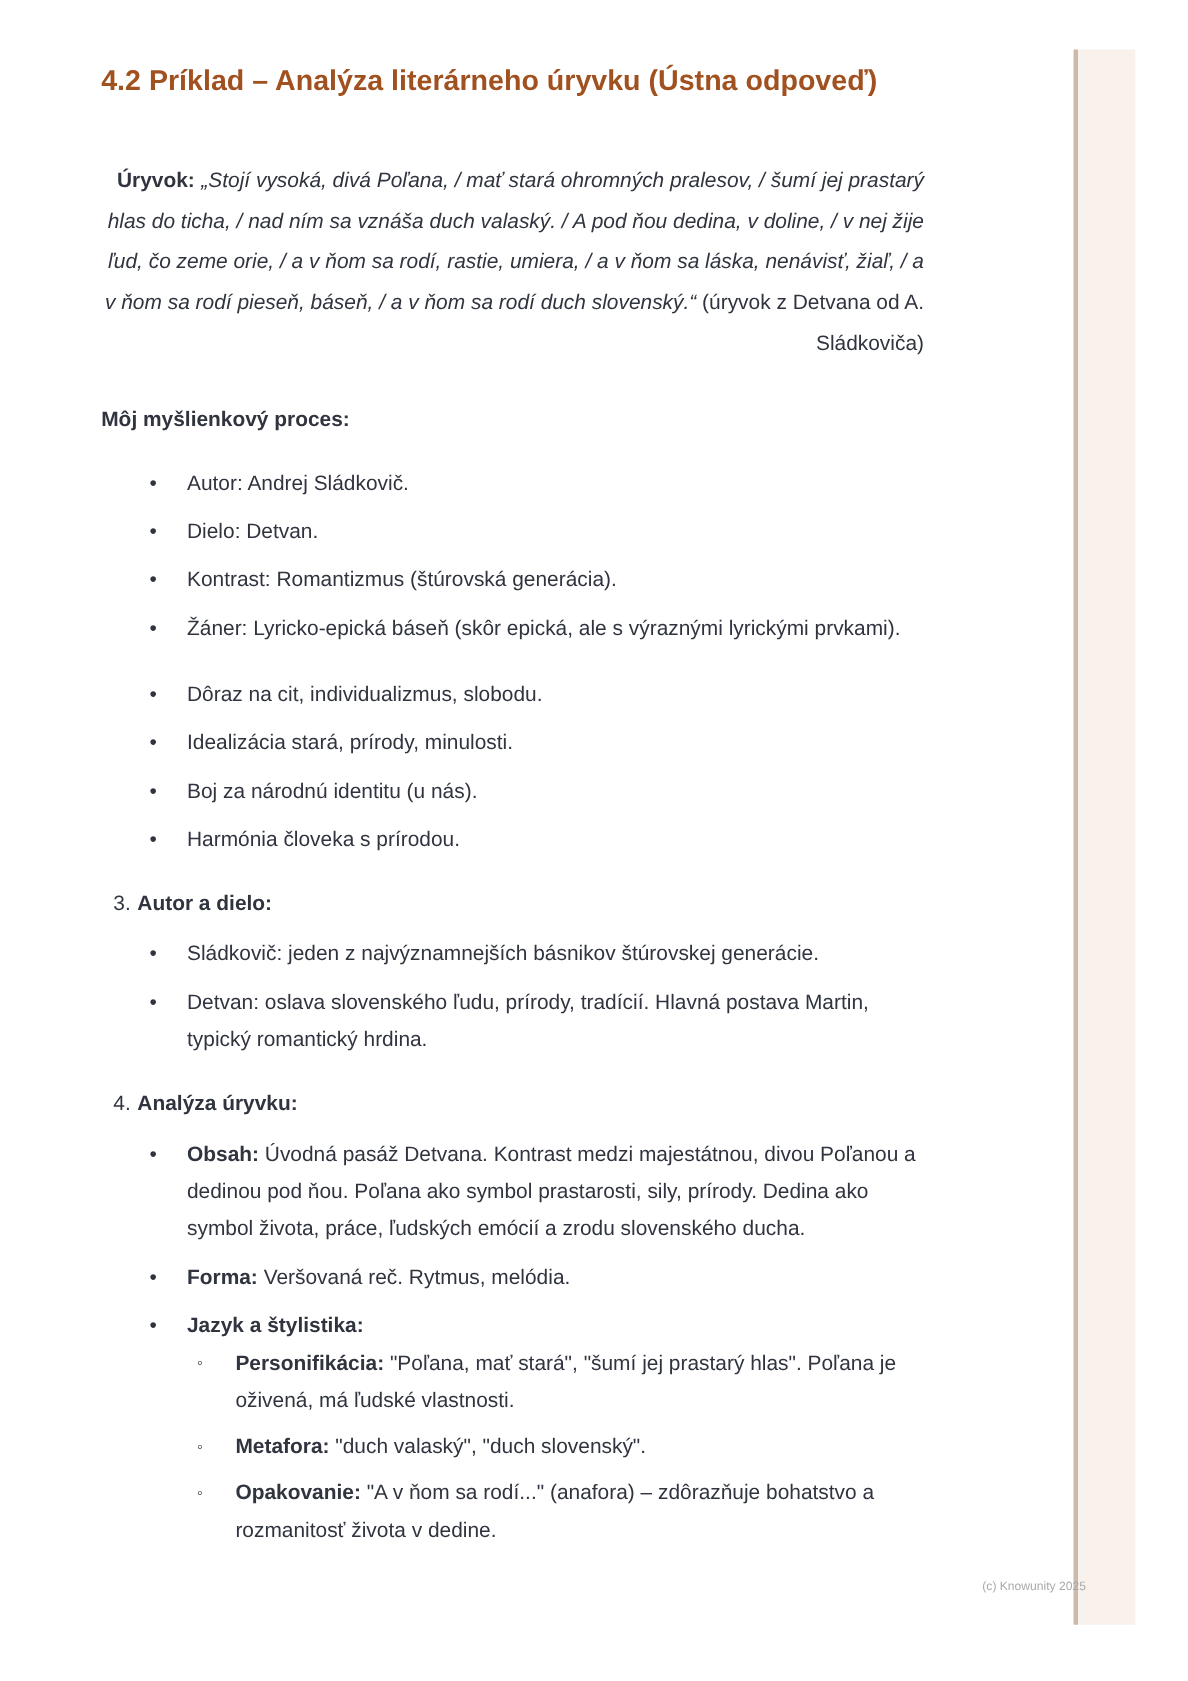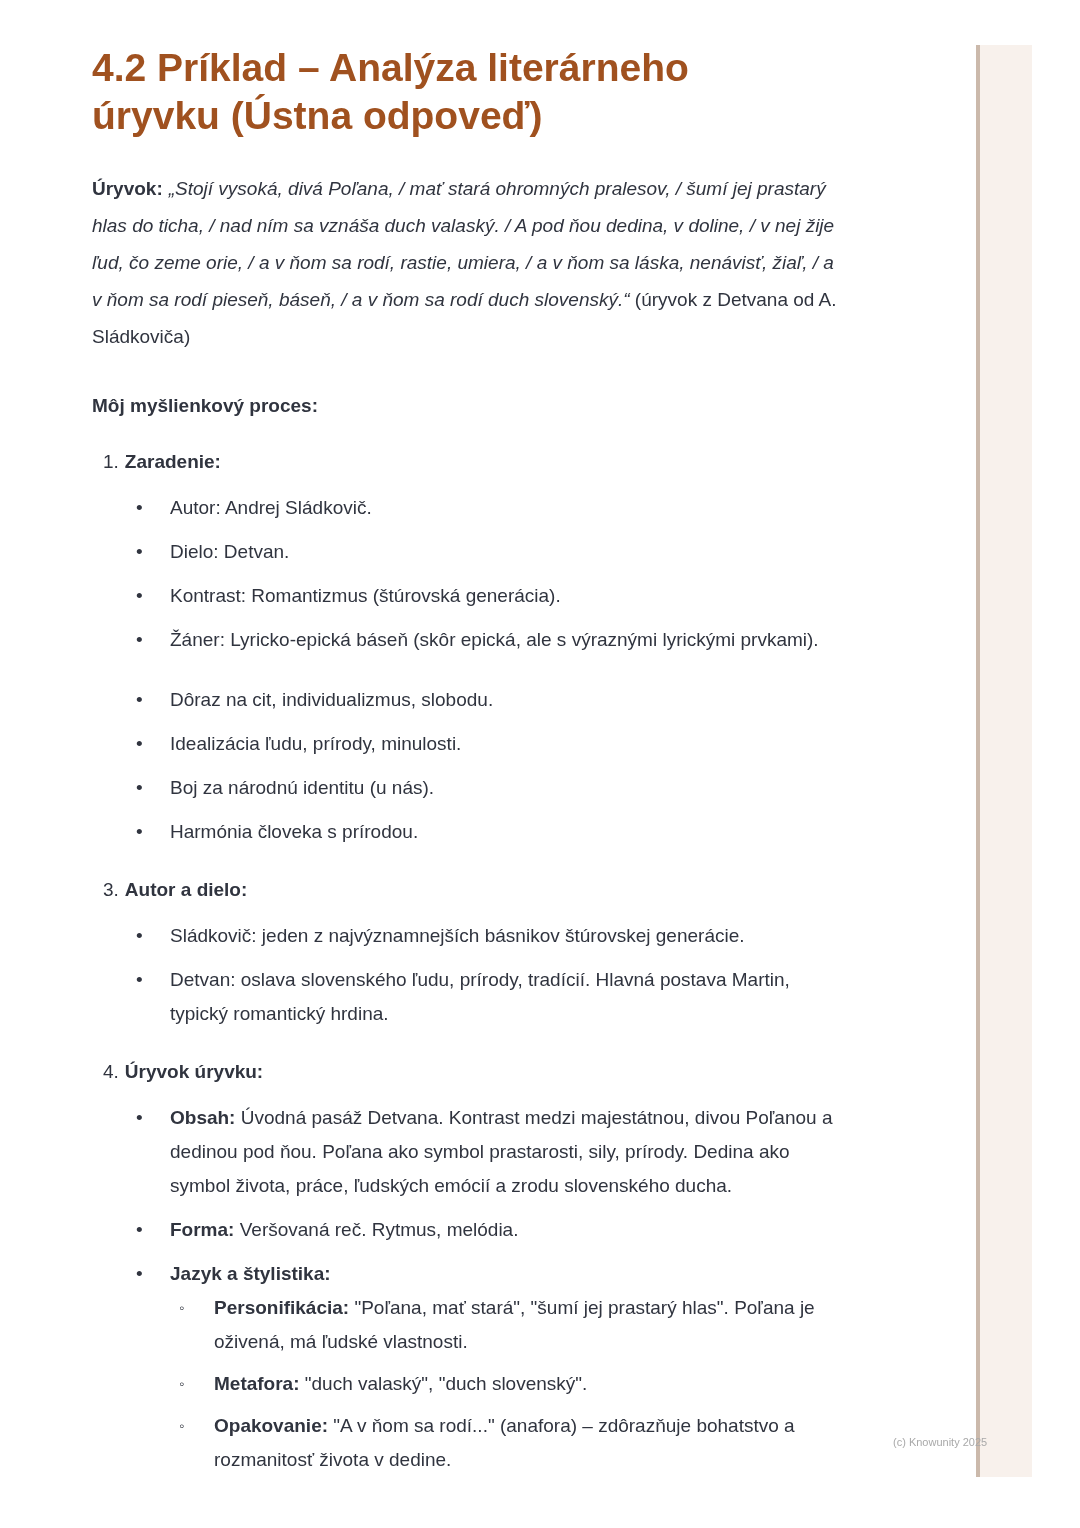--- a/index.html
+++ b/index.html
@@ -28,31 +28,32 @@
     border-left:4px solid var(--stripe-border);
     z-index:1;
   }
   .content{
     position:absolute;
     left:92px;top:44px;
     width:748px;
     z-index:2;
   }
   h1.page-title{
-    margin:0 0 30px 0;
+    margin:0 0 44px 0;
     max-width:712px;
-    font-size:39px;
-    line-height:48px;
+    font-size:26px;
+    line-height:58px;
     font-weight:700;
     color:var(--title-color);
   }
   .excerpt{
     margin:0 0 40px 0;
     font-size:19px;
     line-height:37px;
+    text-align:right;
   }
   .excerpt strong{margin-right:6px;}
   .process-heading{
     margin:0 0 30px 0;
     font-size:19px;
     font-weight:700;
   }
   ol.sections{
     list-style:none;
     margin:0;
@@ -114,21 +115,20 @@
 
   <div class="content">
     <h1 class="page-title">4.2 Príklad – Analýza literárneho úryvku (Ústna odpoveď)</h1>
 
     <p class="excerpt"><strong>Úryvok:</strong><em>„Stojí vysoká, divá Poľana, / mať stará ohromných pralesov, / šumí jej prastarý hlas do ticha, / nad ním sa vznáša duch valaský. / A pod ňou dedina, v doline, / v nej žije ľud, čo zeme orie, / a v ňom sa rodí, rastie, umiera, / a v ňom sa láska, nenávisť, žiaľ, / a v ňom sa rodí pieseň, báseň, / a v ňom sa rodí duch slovenský.“</em><span> (úryvok z Detvana od A. Sládkoviča)</span></p>
 
     <p class="process-heading">Môj myšlienkový proces:</p>
 
     <ol class="sections" id="sections">
         <li class="section">
-          <div class="section-head"><span class="section-number">1.</span><span class="section-title">Zaradenie:</span></div>
           <ul class="bullets">
             <li class="bullet-item">
               <span class="marker">•</span>
               <div class="bullet-body"><span>Autor: Andrej Sládkovič.</span></div>
             </li>
             <li class="bullet-item">
               <span class="marker">•</span>
               <div class="bullet-body"><span>Dielo: Detvan.</span></div>
             </li>
             <li class="bullet-item">
@@ -142,21 +142,21 @@
           </ul>
         </li>
         <li class="section">
           <ul class="bullets">
             <li class="bullet-item">
               <span class="marker">•</span>
               <div class="bullet-body"><span>Dôraz na cit, individualizmus, slobodu.</span></div>
             </li>
             <li class="bullet-item">
               <span class="marker">•</span>
-              <div class="bullet-body"><span>Idealizácia ľudu, prírody, minulosti.</span></div>
+              <div class="bullet-body"><span>Idealizácia stará, prírody, minulosti.</span></div>
             </li>
             <li class="bullet-item">
               <span class="marker">•</span>
               <div class="bullet-body"><span>Boj za národnú identitu (u nás).</span></div>
             </li>
             <li class="bullet-item">
               <span class="marker">•</span>
               <div class="bullet-body"><span>Harmónia človeka s prírodou.</span></div>
             </li>
           </ul>
@@ -168,21 +168,21 @@
               <span class="marker">•</span>
               <div class="bullet-body"><span>Sládkovič: jeden z najvýznamnejších básnikov štúrovskej generácie.</span></div>
             </li>
             <li class="bullet-item">
               <span class="marker">•</span>
               <div class="bullet-body"><span>Detvan: oslava slovenského ľudu, prírody, tradícií. Hlavná postava Martin, typický romantický hrdina.</span></div>
             </li>
           </ul>
         </li>
         <li class="section">
-          <div class="section-head"><span class="section-number">4.</span><span class="section-title">Úryvok úryvku:</span></div>
+          <div class="section-head"><span class="section-number">4.</span><span class="section-title">Analýza úryvku:</span></div>
           <ul class="bullets">
             <li class="bullet-item">
               <span class="marker">•</span>
               <div class="bullet-body"><strong>Obsah:</strong><span> Úvodná pasáž Detvana. Kontrast medzi majestátnou, divou Poľanou a dedinou pod ňou. Poľana ako symbol prastarosti, sily, prírody. Dedina ako symbol života, práce, ľudských emócií a zrodu slovenského ducha.</span></div>
             </li>
             <li class="bullet-item">
               <span class="marker">•</span>
               <div class="bullet-body"><strong>Forma:</strong><span> Veršovaná reč. Rytmus, melódia.</span></div>
             </li>
             <li class="bullet-item">

